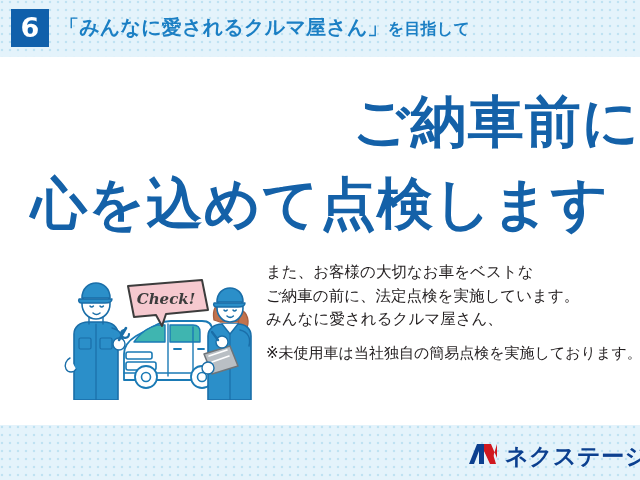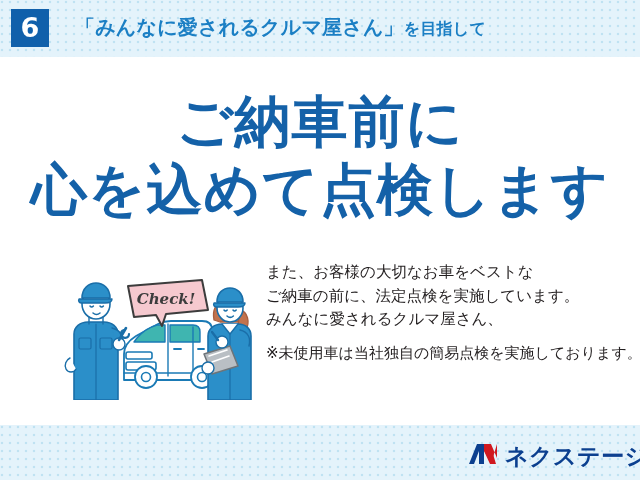--- a/index.html
+++ b/index.html
@@ -57,44 +57,44 @@
   }
   #header-title {
     position: absolute;
     left: 59px;
     top: 14px;
     font-size: 20px;
     font-weight: bold;
     color: #1b7fc4;
     white-space: nowrap;
     letter-spacing: 0.2px;
-    margin-left: 16px;
   }
   #header-title .small {
     font-size: 16px;
   }
 
   
   .headline {
     position: absolute;
     width: 640px;
     text-align: center;
     color: #1461a8;
     font-weight: bold;
     letter-spacing: 1px;
     white-space: nowrap;
     font-family: "DejaVu Sans", "Liberation Sans", sans-serif;
   }
   #headline-1 {
     top: 92px;
     font-size: 56px;
     line-height: 60px;
+    text-align: right;
   }
   #headline-2 {
-    top: 160px;
+    top: 174px;
     font-size: 56px;
     line-height: 60px;
   }
 
   
   #body-copy {
     position: absolute;
     left: 266px;
     top: 260px;
     width: 360px;

